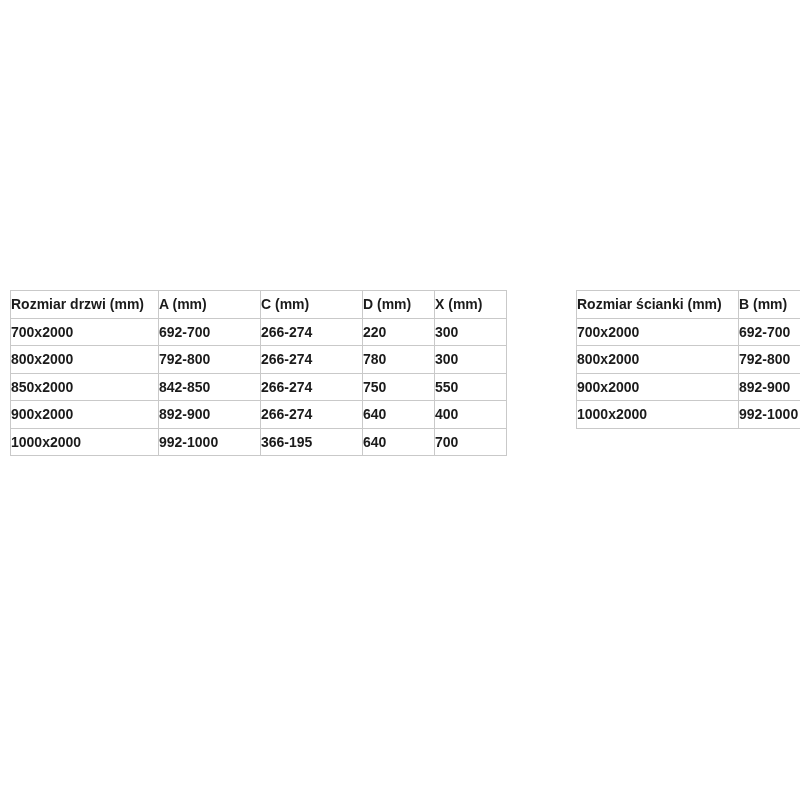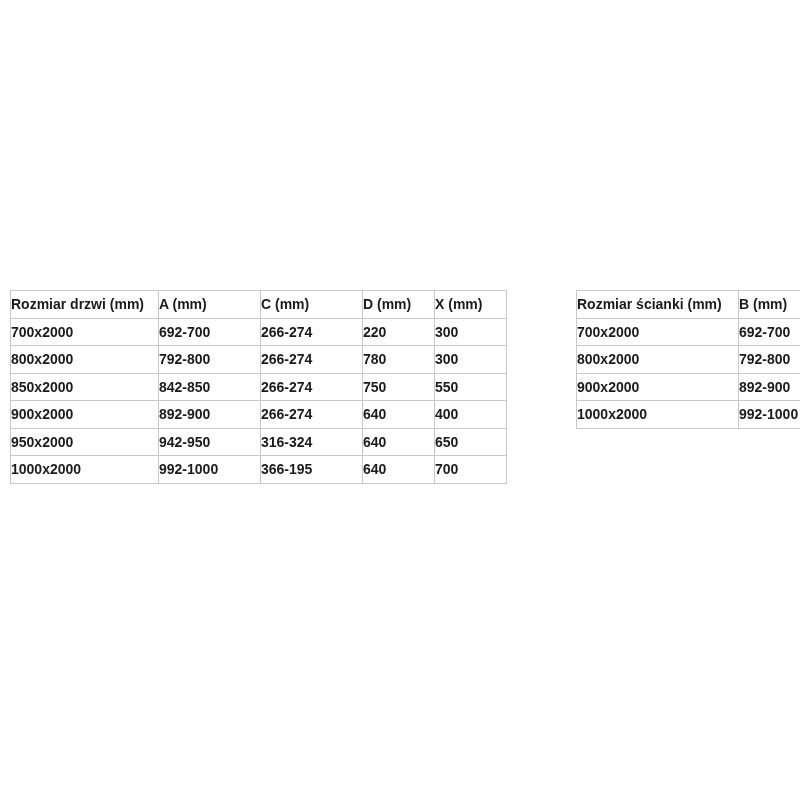--- a/index.html
+++ b/index.html
@@ -115,27 +115,20 @@
         <td>550</td>
       </tr>
       <tr>
         <td>900x2000</td>
         <td>892-900</td>
         <td>266-274</td>
         <td>640</td>
         <td>400</td>
       </tr>
       <tr>
-        <td>950x2000</td>
-        <td>942-950</td>
-        <td>316-324</td>
-        <td>640</td>
-        <td>650</td>
-      </tr>
-      <tr>
         <td>1000x2000</td>
         <td>992-1000</td>
         <td>366-195</td>
         <td>640</td>
         <td>700</td>
       </tr>
     </tbody>
   </table>
 
   <table id="wall-table">

